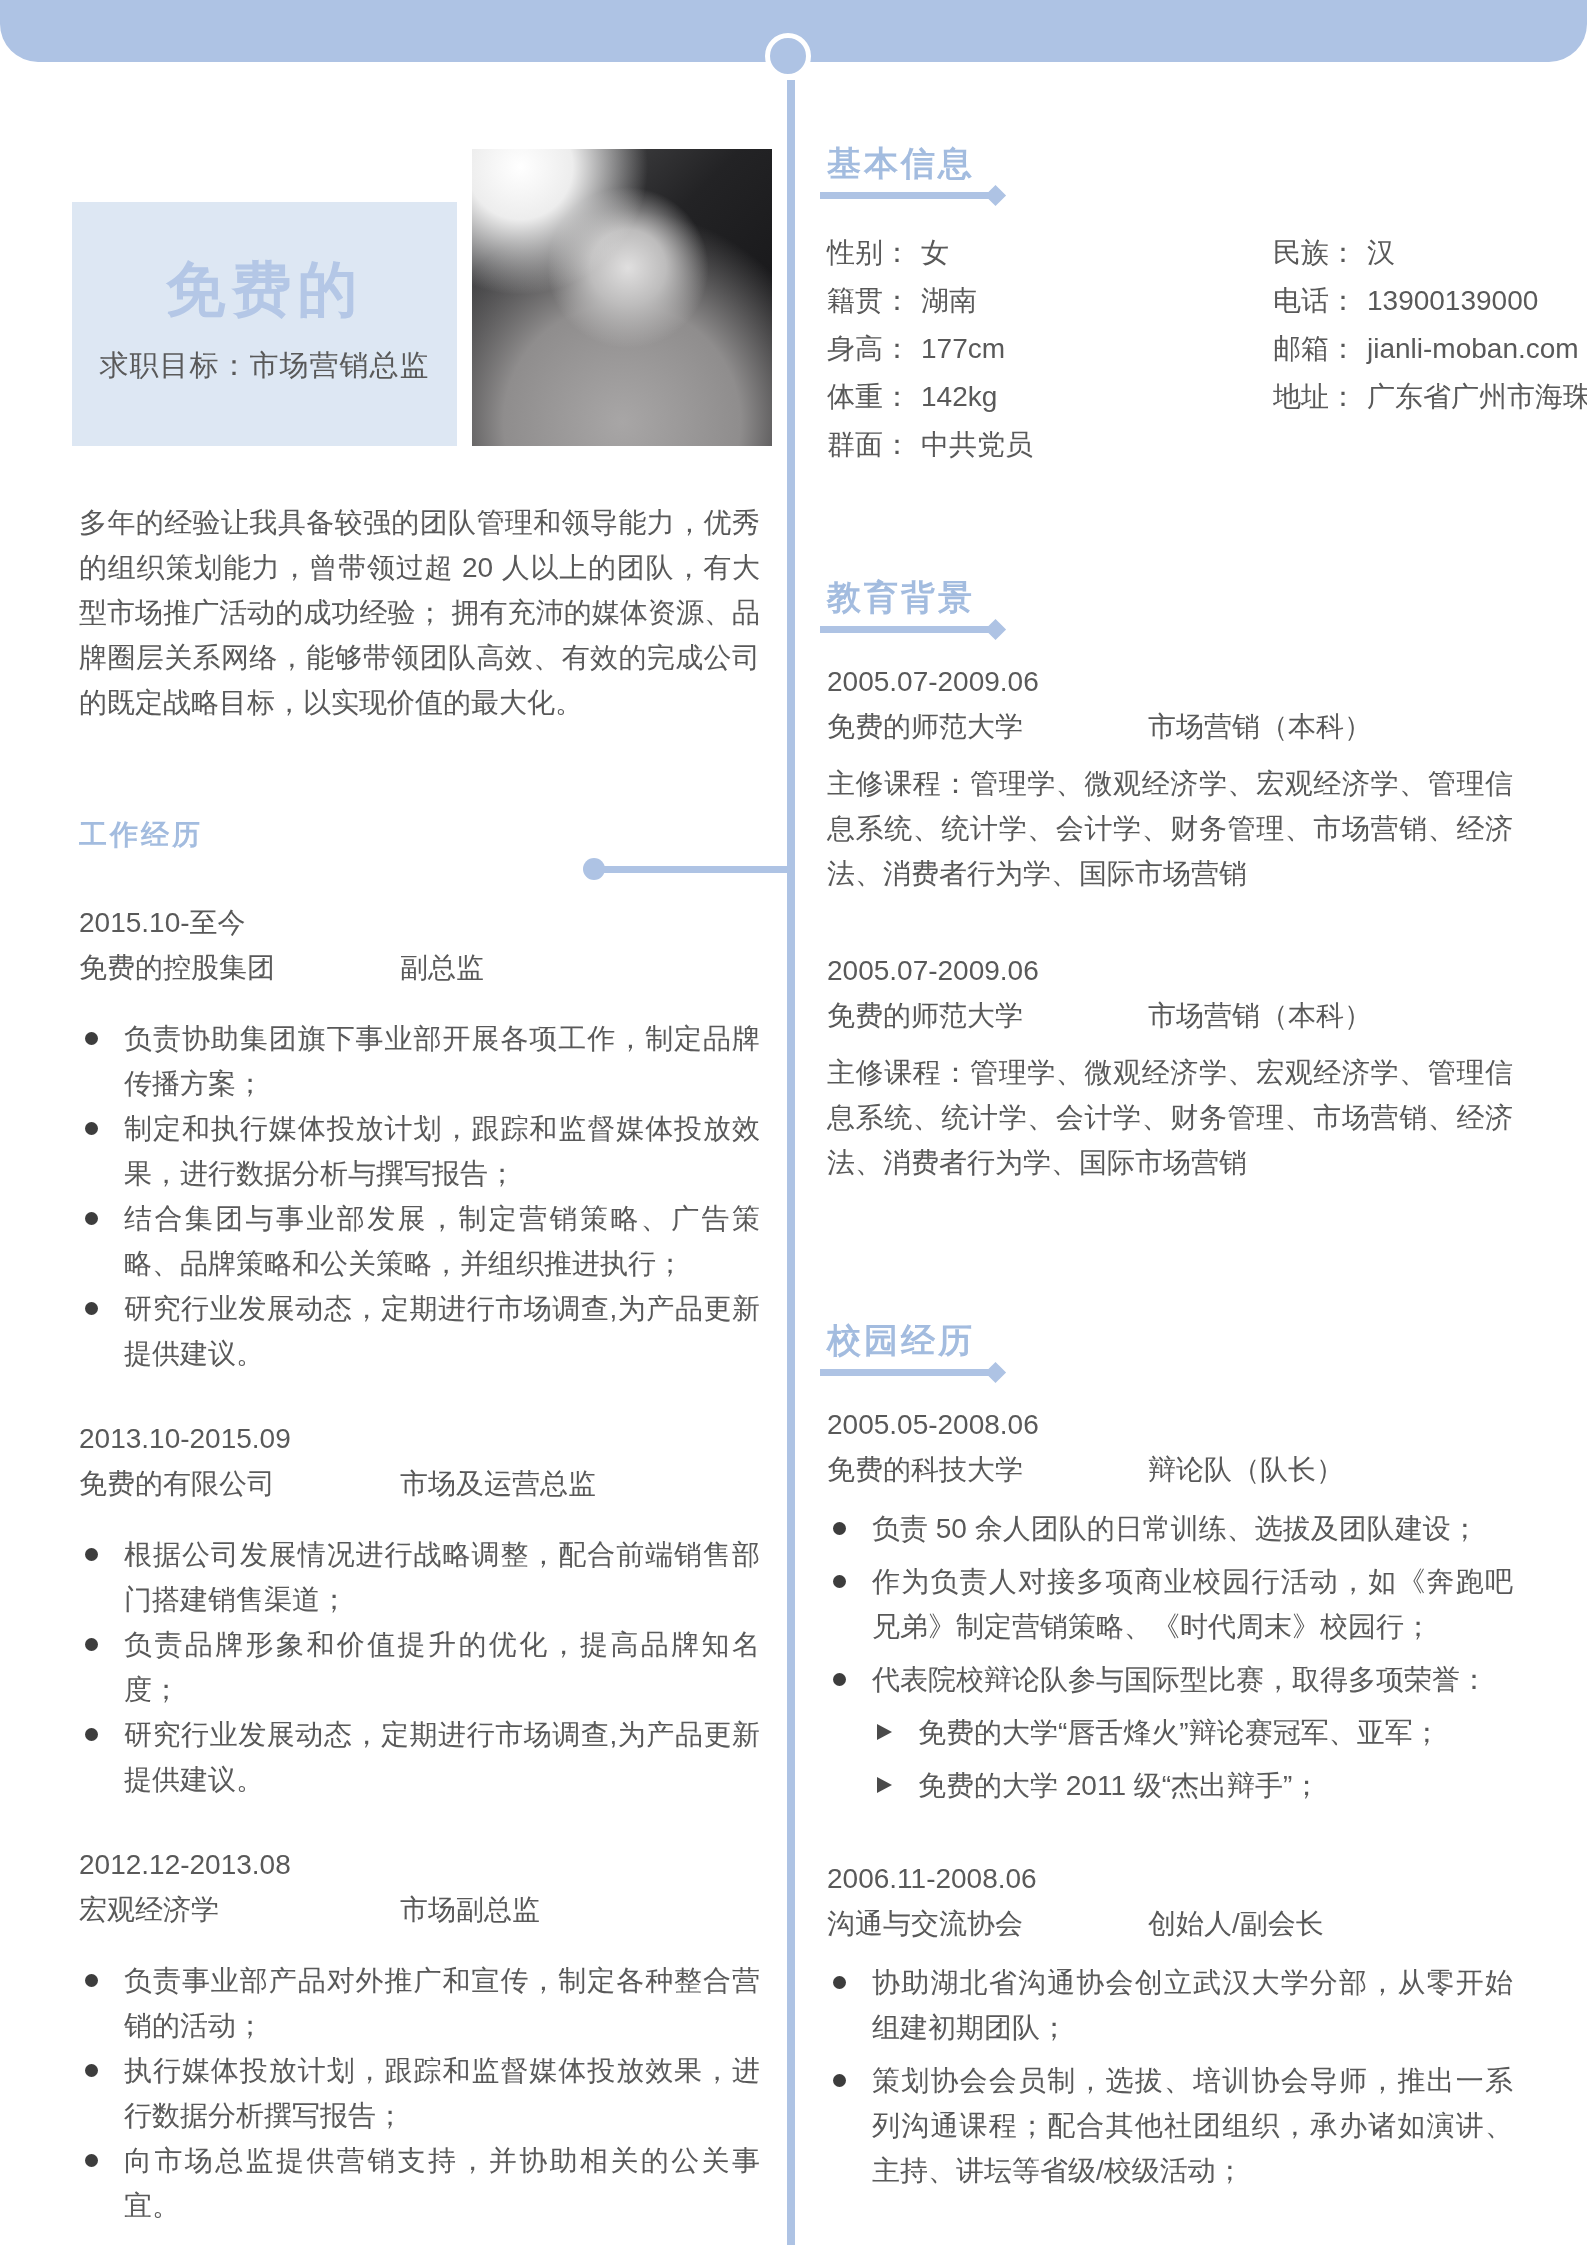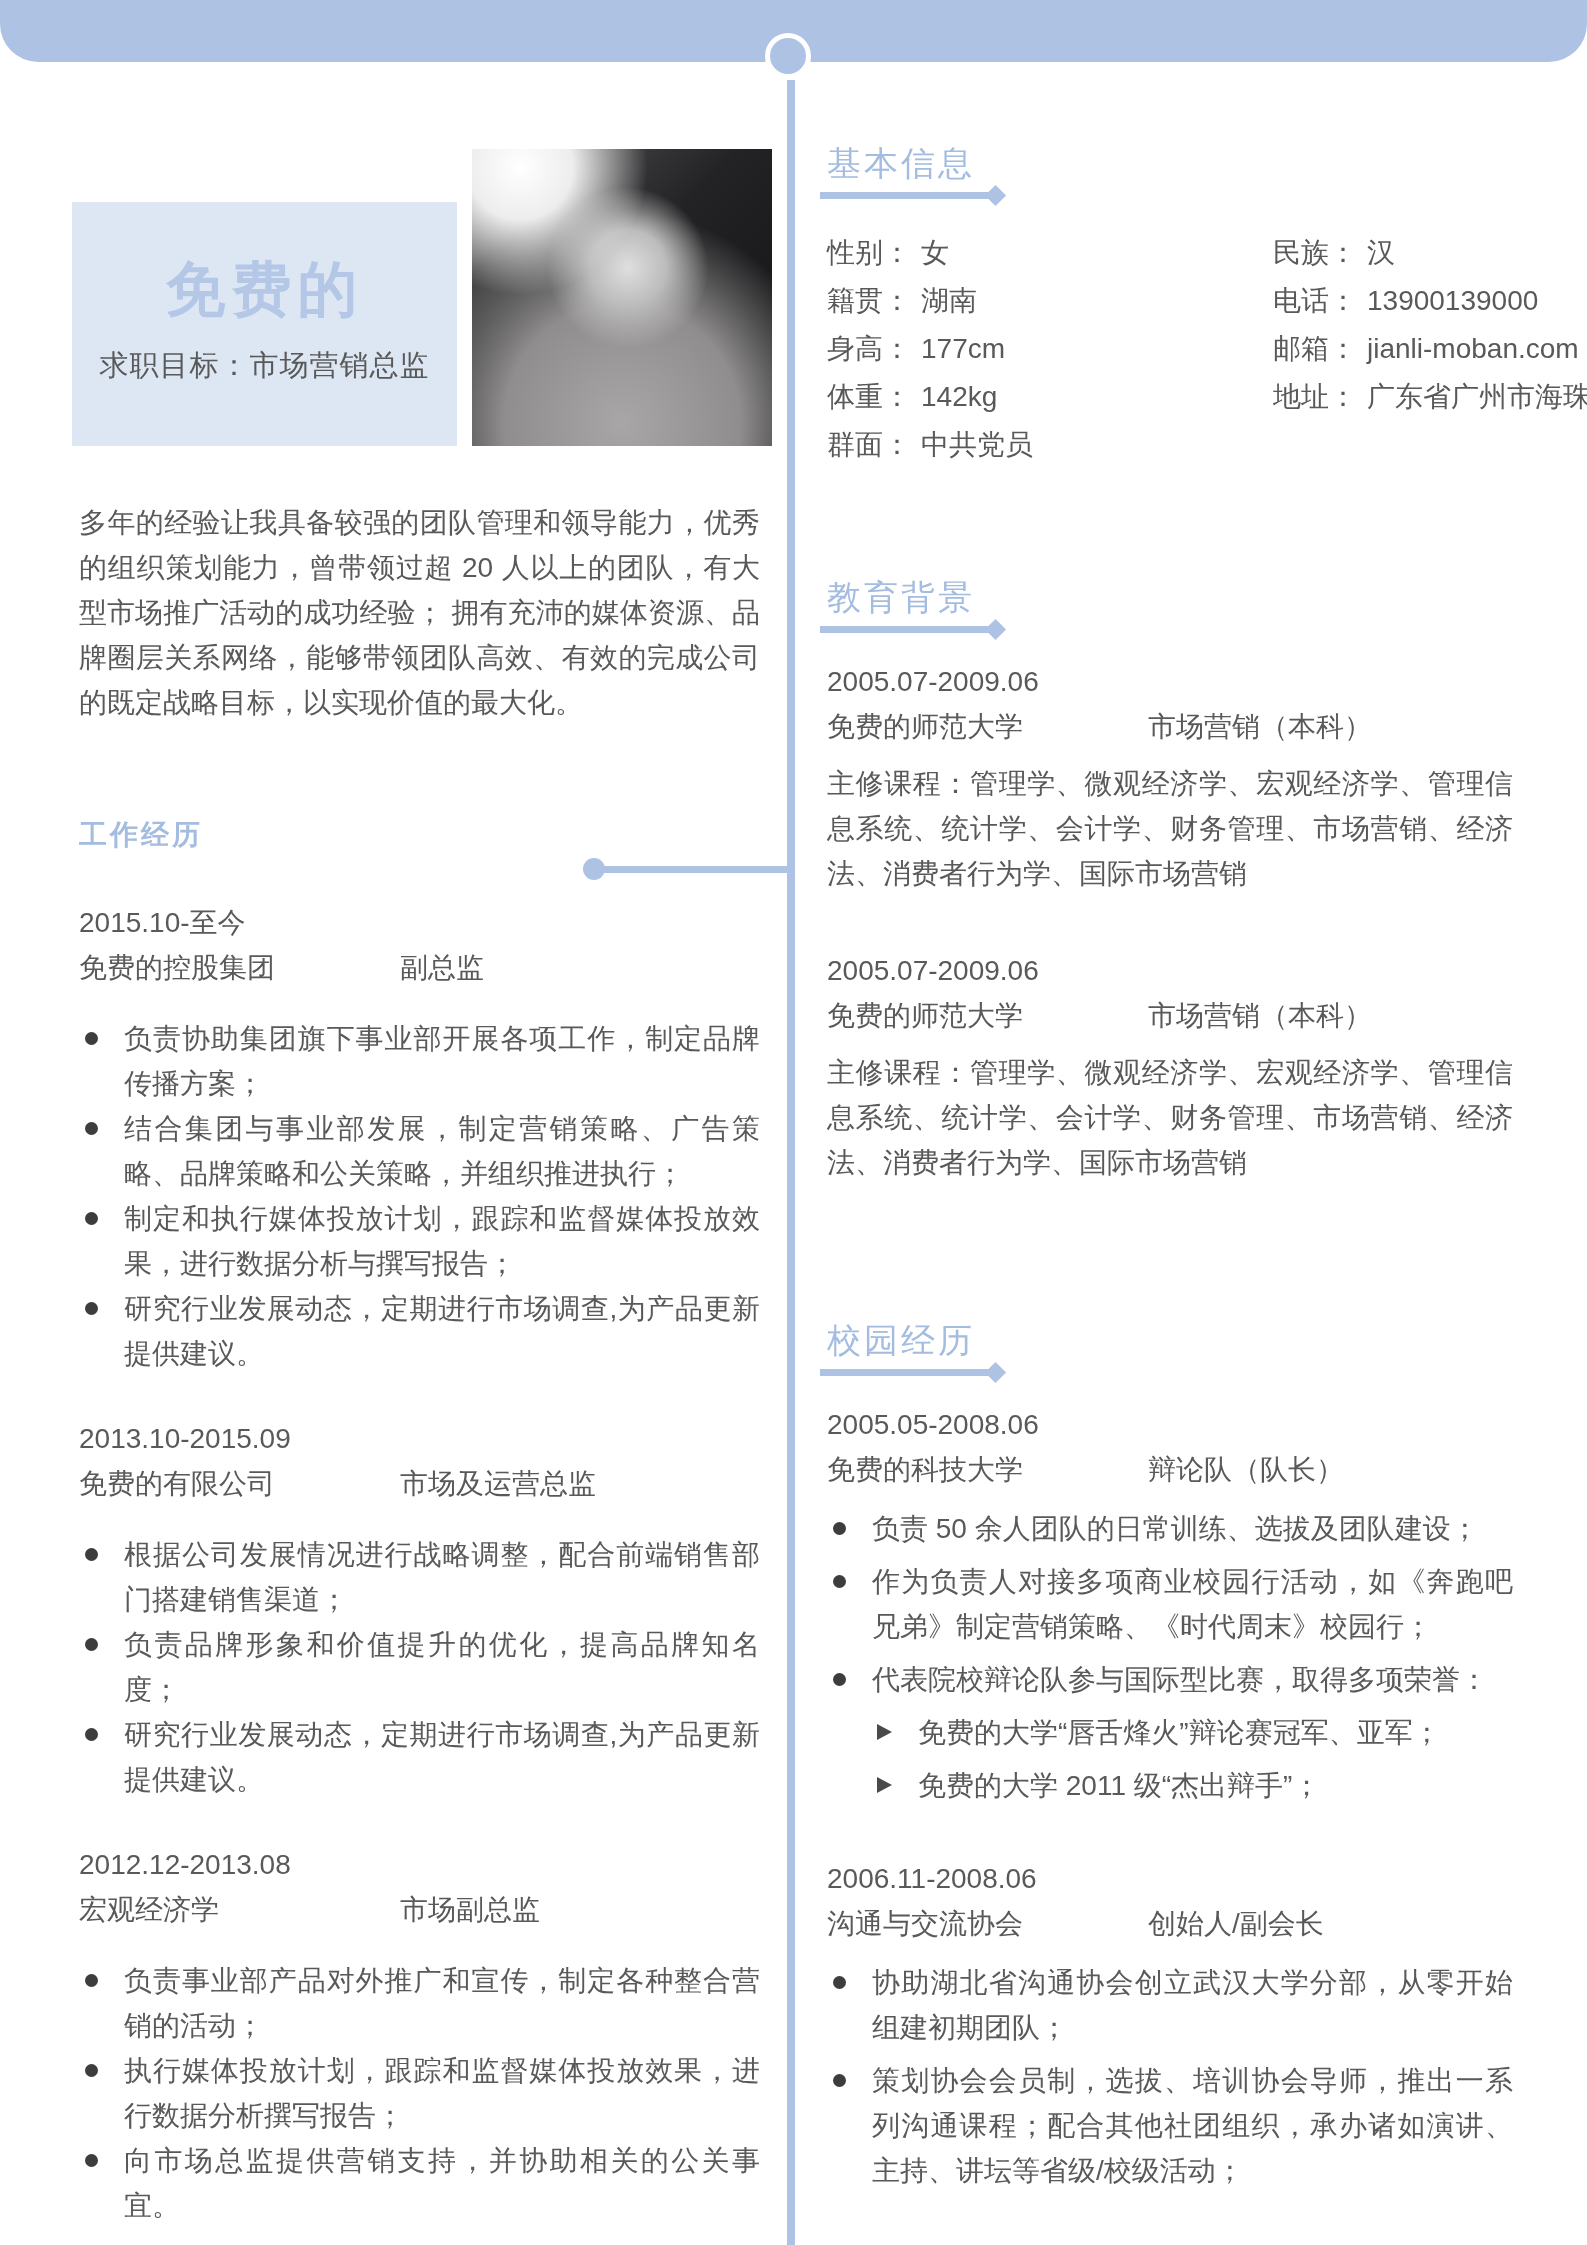--- a/index.html
+++ b/index.html
@@ -51,21 +51,21 @@
   .summary{margin:0;font-size:28px;line-height:45px;text-align:justify;color:var(--text);}
   .work-sec{margin-top:90px;}
   .l-title{font-size:28px;font-weight:bold;line-height:40px;letter-spacing:3px;color:var(--accent-text);}
   .l-rule{position:relative;height:22px;margin-top:3px;}
   .l-rule .l-dot{position:absolute;left:504px;top:0;width:22px;height:22px;border-radius:50%;background:var(--accent);}
   .l-rule .l-line{position:absolute;left:515px;top:8px;width:199px;height:7px;background:var(--accent);}
   .work-sec .entry{margin-top:20px;}
   .work-sec .entry ~ .entry{margin-top:40px;}
   
   .right-col{position:absolute;left:827px;top:143px;width:686px;}
-  .r-title{font-size:34px;font-weight:normal;line-height:40px;letter-spacing:3px;color:var(--accent-text);}
+  .r-title{font-size:34px;font-weight:bold;line-height:40px;letter-spacing:3px;color:var(--accent-text);}
   .r-rule{position:relative;width:180px;height:15px;margin-top:5px;}
   .r-rule .bar{position:absolute;left:-7px;top:4px;width:170px;height:7px;background:var(--accent);}
   .r-rule .arrow{position:absolute;left:161px;top:0;width:15px;height:15px;background:var(--accent);transform:rotate(45deg);}
   .info-grid{margin-top:26px;display:grid;grid-template-columns:446px 1fr;}
   .info-item{font-size:28px;line-height:48px;color:var(--text);white-space:nowrap;}
   .info-item .val{margin-left:10px;}
   .edu-sec{margin-top:108px;}
   .campus-sec{margin-top:135px;}
   .right-col .entry{margin-top:22px;}
   .edu-sec .entry ~ .entry{margin-top:52px;}
@@ -102,22 +102,22 @@
       </div>
 
       <div class="entry">
         <div class="date">2015.10-至今</div>
         <div class="org-line">
           <span class="org">免费的控股集团</span>
           <span class="role">副总监</span>
         </div>
         <ul class="bullets">
           <li>负责协助集团旗下事业部开展各项工作，制定品牌传播方案；</li>
+          <li>制定和执行媒体投放计划，跟踪和监督媒体投放效果，进行数据分析与撰写报告；</li>
           <li>结合集团与事业部发展，制定营销策略、广告策略、品牌策略和公关策略，并组织推进执行；</li>
-          <li>制定和执行媒体投放计划，跟踪和监督媒体投放效果，进行数据分析与撰写报告；</li>
           <li>研究行业发展动态，定期进行市场调查,为产品更新提供建议。</li>
         </ul>
       </div>
 
       <div class="entry">
         <div class="date">2013.10-2015.09</div>
         <div class="org-line">
           <span class="org">免费的有限公司</span>
           <span class="role">市场及运营总监</span>
         </div>

